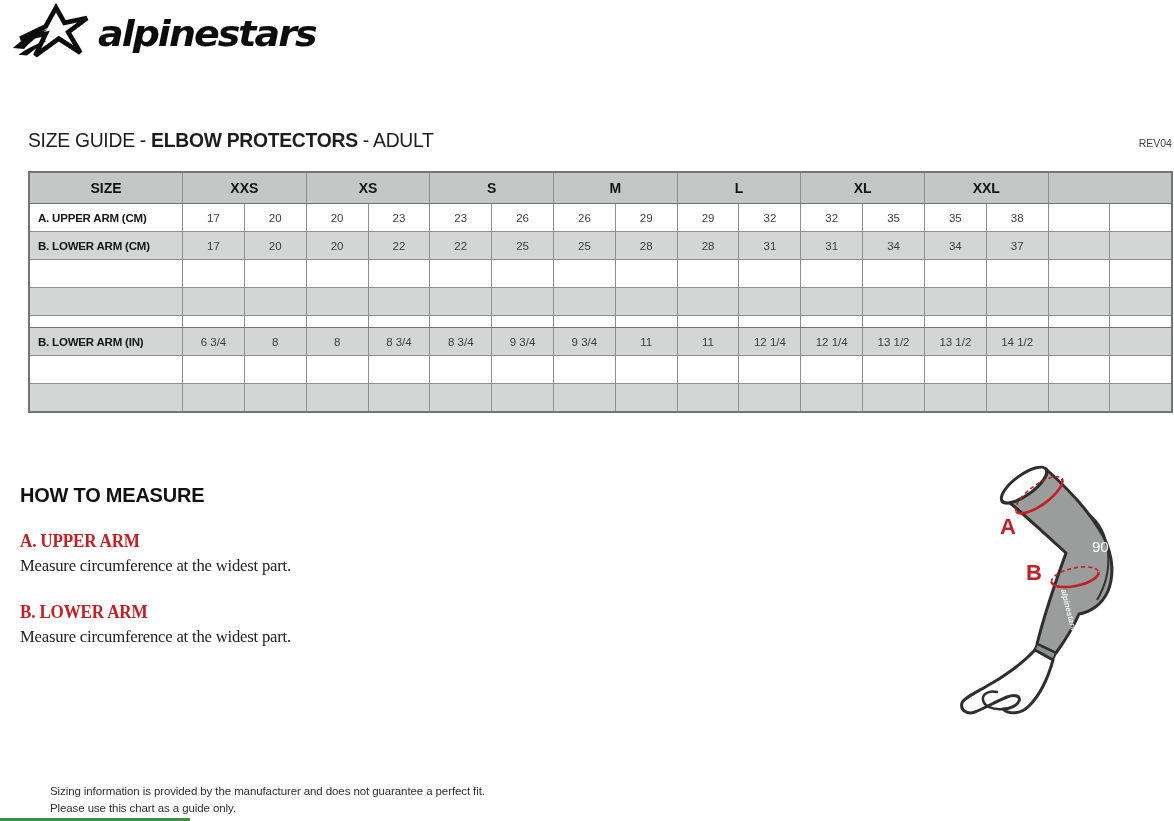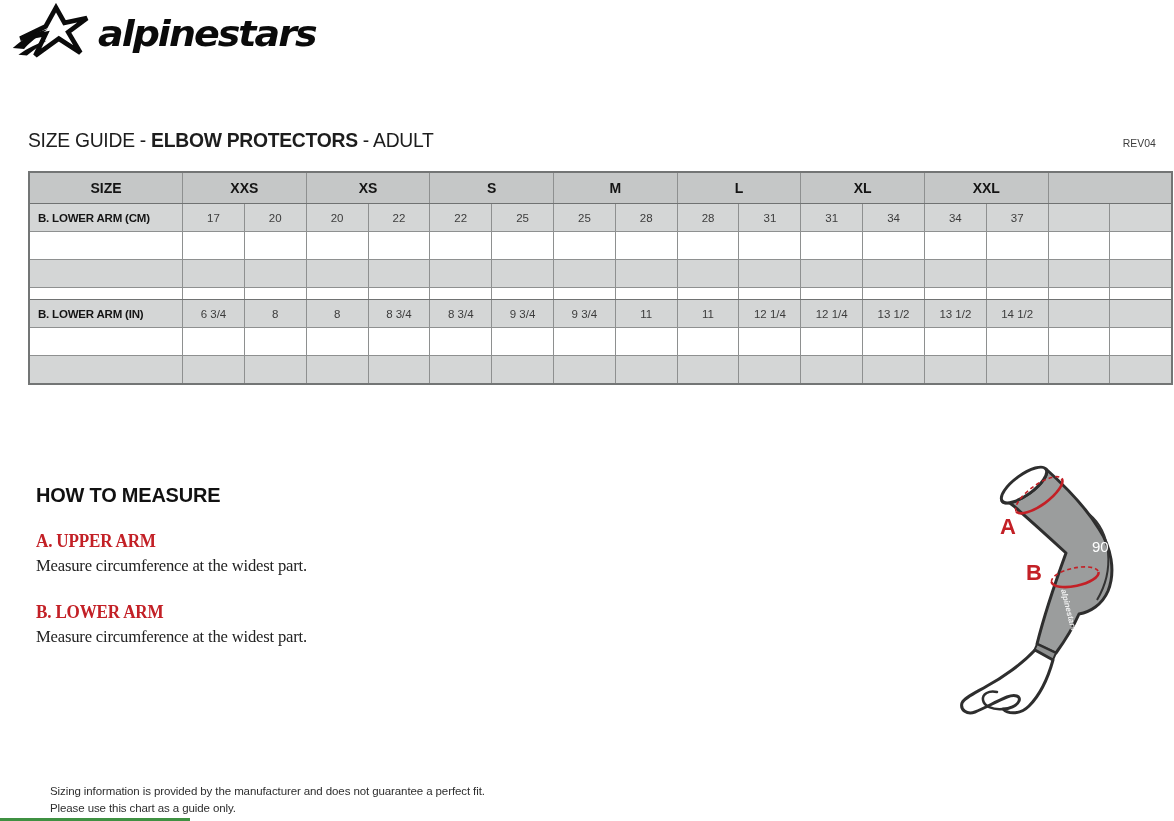--- a/index.html
+++ b/index.html
@@ -9,21 +9,21 @@
   }
   
   .logo{position:absolute;top:4px;left:8px;display:flex;align-items:center;height:60px;}
   .logo svg{display:block;}
   .logo .wordmark{
     font-family:"DejaVu Sans",sans-serif;font-weight:bold;font-style:italic;
     font-size:38px;letter-spacing:-2px;color:#0b0b0b;margin-left:-6px;
     transform:scaleY(0.95);
   }
   
-  .title-row{position:absolute;top:128px;left:28px;right:18px;display:flex;align-items:baseline;justify-content:flex-end;}
+  .title-row{position:absolute;top:128px;left:28px;right:2px;display:flex;align-items:baseline;justify-content:flex-end;}
   .page-title{
     font-size:21px;letter-spacing:-0.3px;color:#1d1d1d;font-weight:500;
     transform:scaleX(0.92);transform-origin:left center;white-space:nowrap;
   }
   .page-title .bold{font-weight:bold;}
   .rev{margin-left:auto;font-size:11px;color:#3c3c3c;letter-spacing:0;
     transform:scaleX(0.95);transform-origin:right center;}
   
   table.size-table{
     position:absolute;top:171px;left:28px;width:1145px;
@@ -41,21 +41,21 @@
     border-bottom:1px solid #707272;
   }
   .size-table td{height:27px;color:#3c3c3c;}
   .size-table td.row-label{
     text-align:left;padding-left:8px;font-weight:bold;color:#141414;
     font-size:11.5px;letter-spacing:-0.2px;
   }
   .size-table tr.shaded td{background:var(--row-gray,#d4d6d6);}
   .size-table tr.spacer td{height:11px;border-top:1px solid #707272;border-bottom:1px solid #707272;}
   
-  .how-to{position:absolute;top:483px;left:36px;width:560px;}
+  .how-to{position:absolute;top:483px;left:20px;width:560px;}
   .how-to-heading{font-size:21px;font-weight:bold;color:#111;letter-spacing:-0.2px;margin:0 0 24px 0;
     transform:scaleX(0.95);transform-origin:left center;}
   .measure-item{margin-bottom:26px;font-family:Liberation Serif, serif;}
   .measure-label{font-size:18px;font-weight:bold;color:var(--accent-red,#c32026);
     letter-spacing:-0.2px;margin-bottom:3px;transform:scaleX(0.95);transform-origin:left center;}
   .measure-desc{font-size:17.5px;color:#222;letter-spacing:-0.2px;
     transform:scaleX(0.95);transform-origin:left center;}
   
   .diagram{position:absolute;top:450px;left:942px;width:200px;height:300px;}
   
@@ -92,20 +92,39 @@
         <th colspan="2">XS</th>
         <th colspan="2">S</th>
         <th colspan="2">M</th>
         <th colspan="2">L</th>
         <th colspan="2">XL</th>
         <th colspan="2">XXL</th>
         <th colspan="2"></th>
       </tr>
     </thead>
   <tbody>
+      <tr class="">
+        <td class="row-label">A. UPPER ARM (CM)</td>
+        <td>17</td>
+        <td>20</td>
+        <td>20</td>
+        <td>23</td>
+        <td>23</td>
+        <td>26</td>
+        <td>26</td>
+        <td>29</td>
+        <td>29</td>
+        <td>32</td>
+        <td>32</td>
+        <td>35</td>
+        <td>35</td>
+        <td>38</td>
+        <td></td>
+        <td></td>
+      </tr>
       <tr class="shaded">
         <td class="row-label">B. LOWER ARM (CM)</td>
         <td>17</td>
         <td>20</td>
         <td>20</td>
         <td>22</td>
         <td>22</td>
         <td>25</td>
         <td>25</td>
         <td>28</td>

